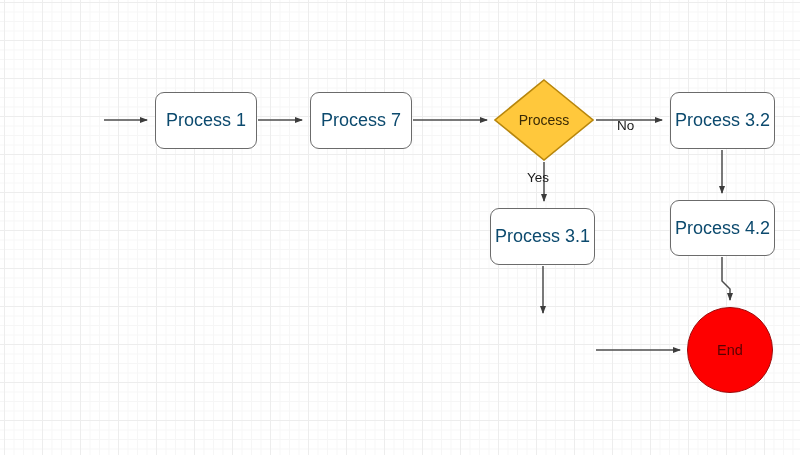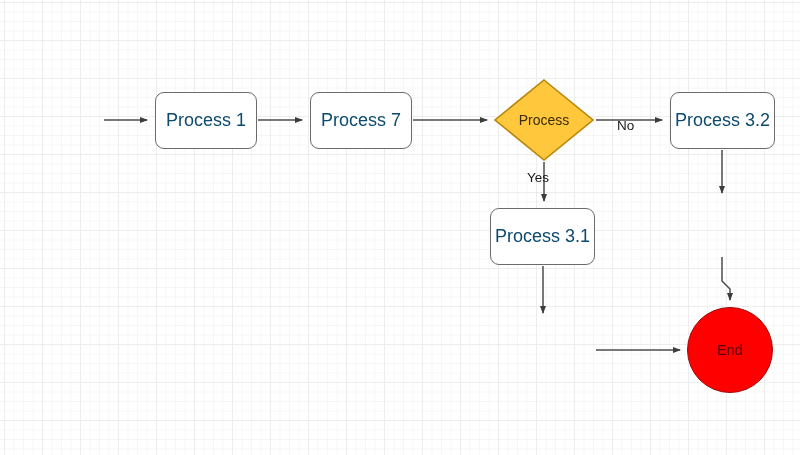--- a/index.html
+++ b/index.html
@@ -135,20 +135,23 @@
   </div>
 
   <div class="node proc" style="left:670px; top:92px; width:105px; height:57px;">
     <span>Process 3.2</span>
   </div>
 
   <div class="node proc" style="left:490px; top:208px; width:105px; height:57px;">
     <span>Process 3.1</span>
   </div>
 
+  <div class="node proc" style="left:670px; top:200px; width:105px; height:56px;">
+    <span>Process 4.2</span>
+  </div>
 
 
   <div class="node terminator end-node" style="left:687px; top:307px; width:86px; height:86px;">
     <span>End</span>
   </div>
 
   <div class="edge-label" style="left:527px; top:170px;">Yes</div>
 
   <div class="edge-label" style="left:617px; top:110px;margin-top:8px;">No</div>
 

